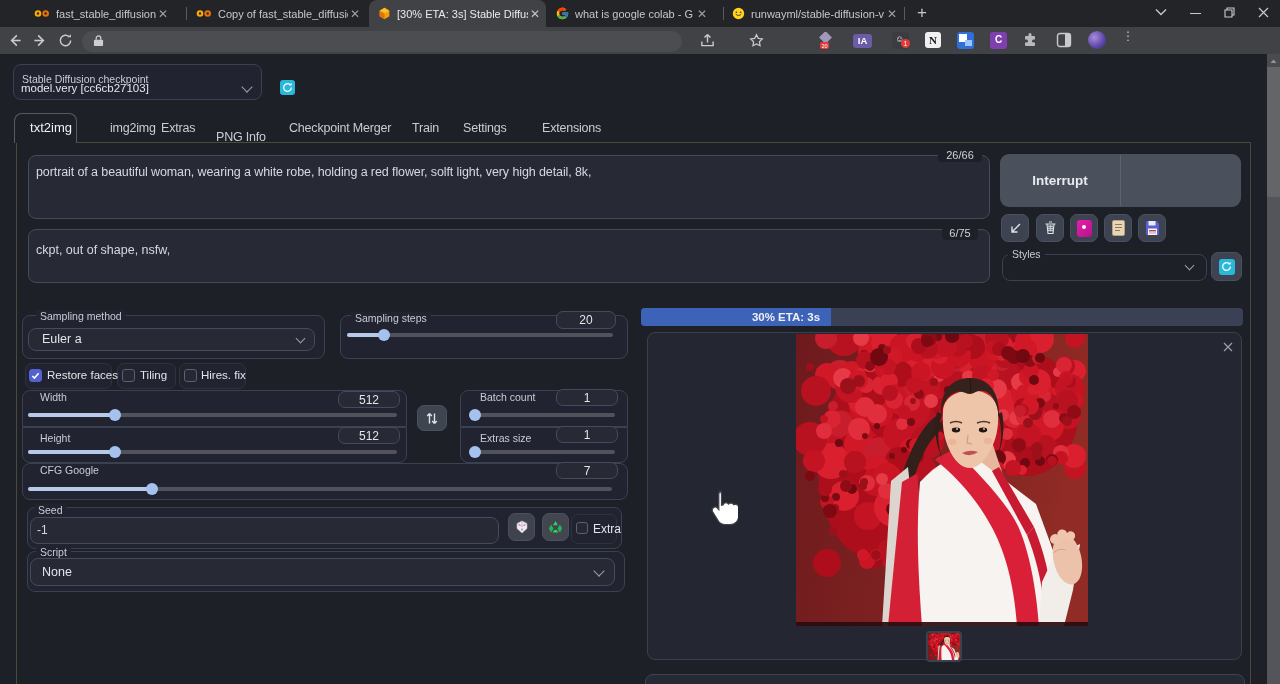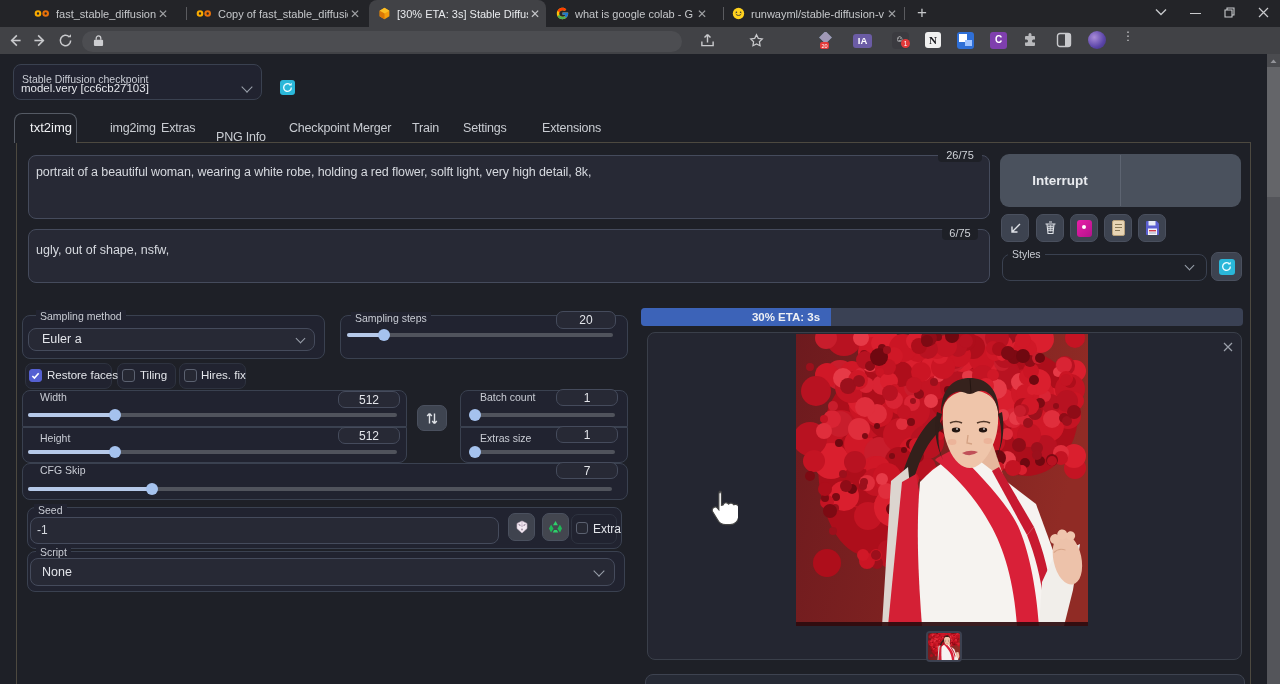--- a/index.html
+++ b/index.html
@@ -165,23 +165,23 @@
   <div style="left:90px;top:59px;height:30px;line-height:30px;color:#c9ccd2;font-size:12.5px;letter-spacing:-0.2px;margin-left:20px;">img2img</div>
   <div style="left:161px;top:59px;height:30px;line-height:30px;color:#c9ccd2;font-size:12.5px;letter-spacing:-0.2px;">Extras</div>
   <div style="left:216px;top:68px;height:30px;line-height:30px;color:#c9ccd2;font-size:12.5px;letter-spacing:-0.2px;">PNG Info</div>
   <div style="left:289px;top:59px;height:30px;line-height:30px;color:#c9ccd2;font-size:12.5px;letter-spacing:-0.2px;">Checkpoint Merger</div>
   <div style="left:412px;top:59px;height:30px;line-height:30px;color:#c9ccd2;font-size:12.5px;letter-spacing:-0.2px;">Train</div>
   <div style="left:463px;top:59px;height:30px;line-height:30px;color:#c9ccd2;font-size:12.5px;letter-spacing:-0.2px;">Settings</div>
   <div style="left:531px;top:59px;height:30px;line-height:30px;color:#c9ccd2;font-size:12.5px;letter-spacing:-0.2px;margin-left:11px;">Extensions</div>
 
   <div class="inp" style="left:28px;top:101px;width:962px;height:64px;"></div>
   <div style="left:36px;top:111px;font-size:12.5px;letter-spacing:-0.1px;color:#d6d9df;">portrait of a beautiful woman, wearing a white robe, holding a red flower, solft light, very high detail, 8k,</div>
-  <div style="left:938px;top:95px;width:44px;height:13px;background:#1e2027;font-size:11px;color:#cfd2d8;text-align:center;line-height:13px;border-radius:4px;z-index:2;">26/75</div>
+  <div style="left:938px;top:95px;width:44px;height:13px;background:#1e2027;font-size:11px;color:#cfd2d8;text-align:center;line-height:13px;border-radius:4px;z-index:2;">26/66</div>
   <div class="inp" style="left:28px;top:175px;width:962px;height:54px;"></div>
-  <div style="left:36px;top:189px;font-size:12.5px;color:#d6d9df;">ugly, out of shape, nsfw,</div>
+  <div style="left:36px;top:189px;font-size:12.5px;color:#d6d9df;">ckpt, out of shape, nsfw,</div>
   <div style="left:942px;top:173px;width:36px;height:13px;background:#1e2027;font-size:11px;color:#cfd2d8;text-align:center;line-height:13px;border-radius:4px;z-index:2;">6/75</div>
 
   <div style="left:1000px;top:100px;width:241px;height:53px;border-radius:9px;background:#4a515d;"></div>
   <div style="left:1120px;top:101px;width:1px;height:51px;background:#5d6471;"></div>
   <div style="left:1000px;top:100px;width:120px;height:53px;text-align:center;line-height:53px;color:#e8eaee;font-size:13.5px;font-weight:700;">Interrupt</div>
 
   <div class="sbtn" style="left:1001px;top:160px;">
       <svg width="13" height="13" viewBox="0 0 13 13">
         <path d="M11 2L3.5 9.5M3 4.5V10h5.5" stroke="#dfe2e7" stroke-width="1.4" fill="none"></path>
       </svg>
@@ -279,21 +279,21 @@
   <div class="track" style="left:469px;top:359px;width:146px;"></div>
   <div class="knob" style="left:469px;top:355px;"></div>
 
   <div class="blk" style="left:460px;top:373px;width:168px;height:36px;border-radius:0 0 8px 8px;"></div>
   <div class="lbl" style="left:476px;top:378px;z-index:2;">Extras size</div>
   <div class="numbox" style="left:556px;top:372px;width:62px;height:17px;line-height:16px;z-index:2;">1</div>
   <div class="track" style="left:469px;top:396px;width:146px;"></div>
   <div class="knob" style="left:469px;top:392px;"></div>
 
   <div class="blk" style="left:22px;top:409px;width:606px;height:37px;"></div>
-  <div class="lbl" style="left:36px;top:410px;z-index:2;">CFG Skip</div>
+  <div class="lbl" style="left:36px;top:410px;z-index:2;">CFG Google</div>
   <div class="numbox" style="left:556px;top:408px;width:62px;height:17px;line-height:16px;z-index:2;">7</div>
   <div class="track" style="left:28px;top:433px;width:584px;"></div>
   <div class="fill" style="left:28px;top:433px;width:124px;"></div>
   <div class="knob" style="left:146px;top:429px;"></div>
 
   <div class="blk" style="left:27px;top:453px;width:595px;height:42px;"></div>
   <div class="lbl" style="left:34px;top:450px;">Seed</div>
   <div class="inp" style="left:30px;top:463px;width:469px;height:27px;"></div>
   <div style="left:37px;top:469px;font-size:12px;color:#d6d9df;">-1</div>
   <div class="sbtn" style="left:508px;top:459px;width:27px;height:28px;background:#3f434e;">

